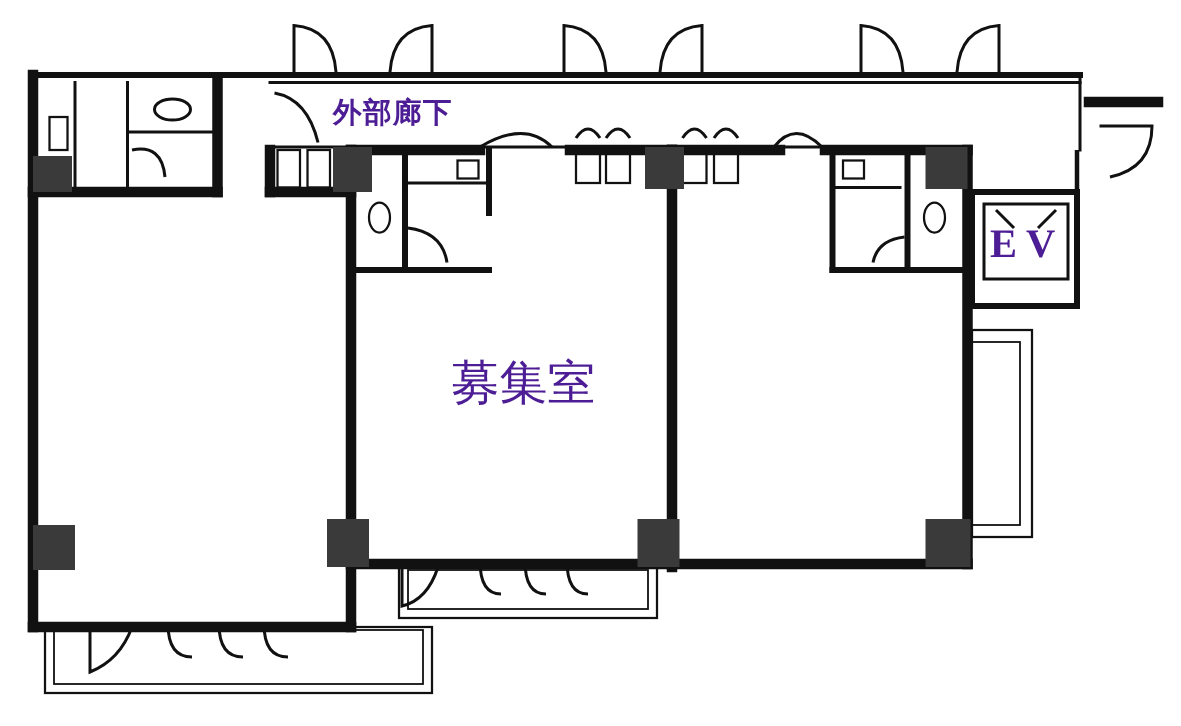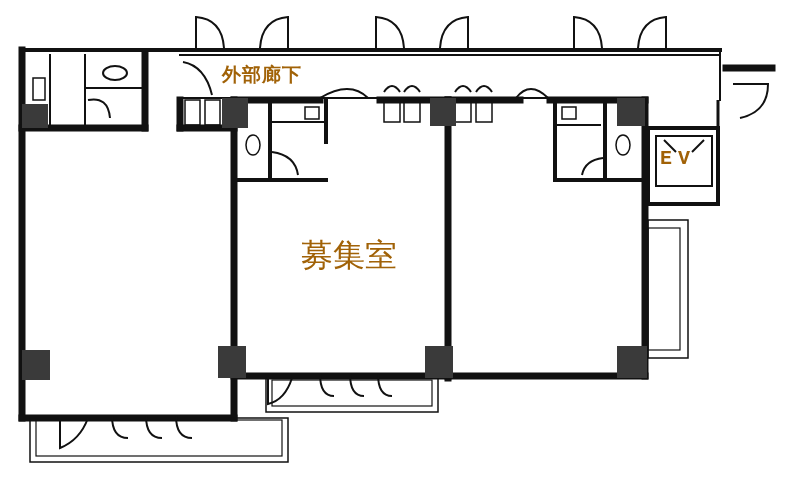--- a/index.html
+++ b/index.html
@@ -4,24 +4,24 @@
   <style>
     html, body { margin: 0; padding: 0; background: #ffffff; }
     body { width: 787px; height: 484px; position: relative; overflow: hidden; font-family: "DejaVu Sans", sans-serif; }
     #plan { position: absolute; left: 0; top: 0; width: 787px; height: 484px; }
     .wall { stroke: #111; stroke-linecap: square; fill: none; }
     .thick { stroke-width: 7; }
     .med { stroke-width: 4; }
     .thin { stroke-width: 2; }
     .col { fill: #3a3a3a; }
     .door { fill: none; stroke: #111; stroke-width: 2; }
-    .label { position: absolute; color: #a16207; white-space: nowrap; }
+    .label { position: absolute; color: #4c1d95; white-space: nowrap; }
     .corridor-label { left: 222px; top: 62px; font-size: 19px; font-family: "DejaVu Serif", serif; font-weight: bold; letter-spacing: 1px; }
     .room-label { left: 301px; top: 234px; font-size: 32px; font-family: "DejaVu Sans", sans-serif; }
-    .ev-label { left: 660px; top: 147px; font-size: 20px; font-family: Liberation Mono, monospace; font-weight: bold; letter-spacing: 6px; }
+    .ev-label { left: 660px; top: 147px; font-size: 27px; font-family: Liberation Serif, serif; font-weight: bold; letter-spacing: 6px; }
   </style>
 </head>
 <body>
 
 <div>
 <svg id="plan" viewBox="0 0 787 484" xmlns="http://www.w3.org/2000/svg">
 
   <g>
     <line class="wall med" x1="22" y1="50" x2="720" y2="50"></line>
     <line class="wall thin" x1="180" y1="55" x2="720" y2="55"></line>

